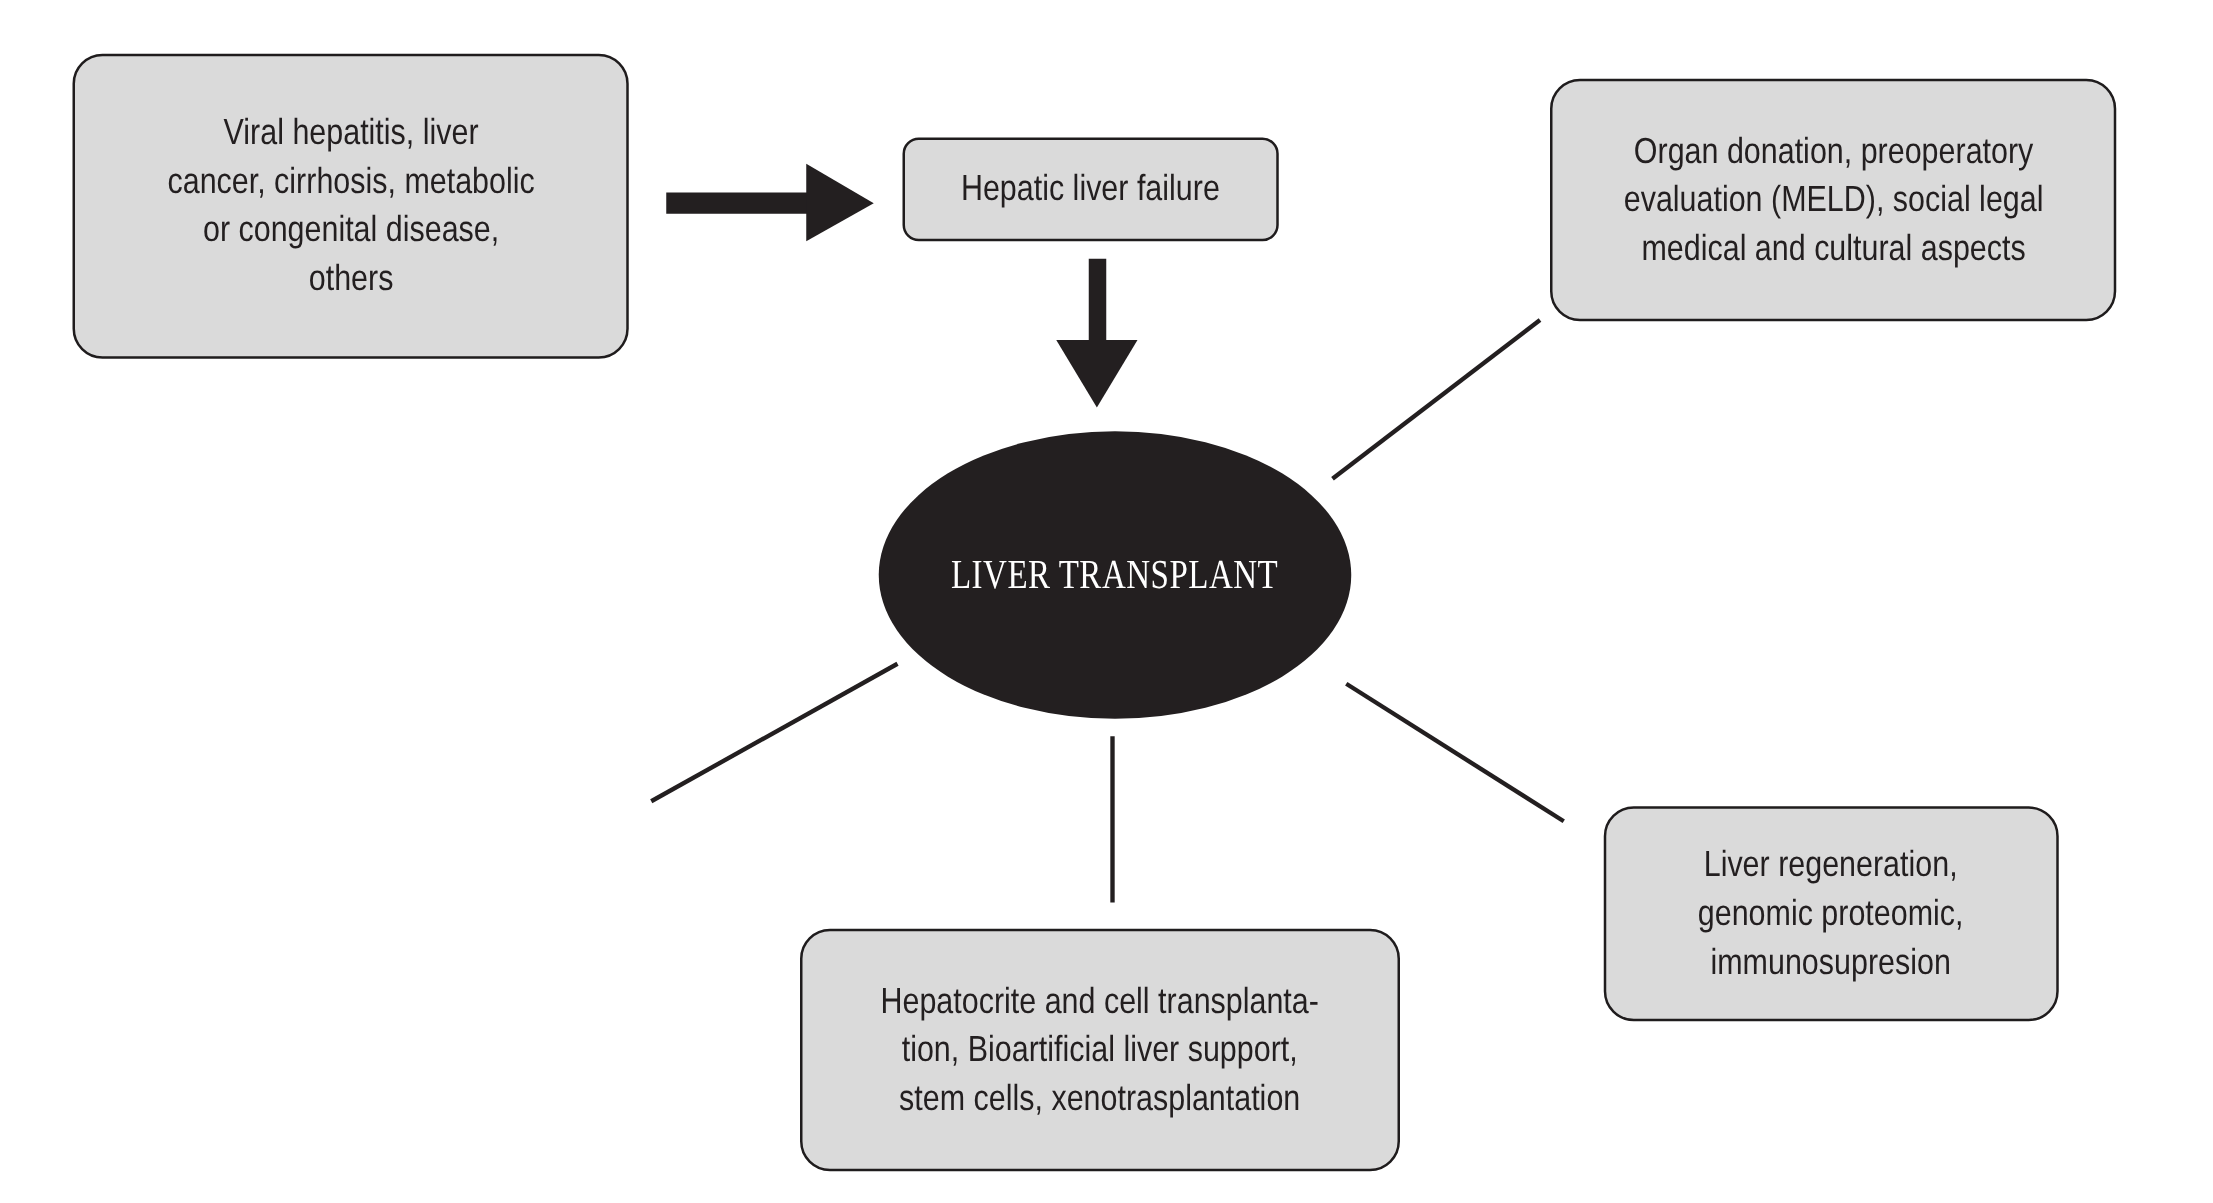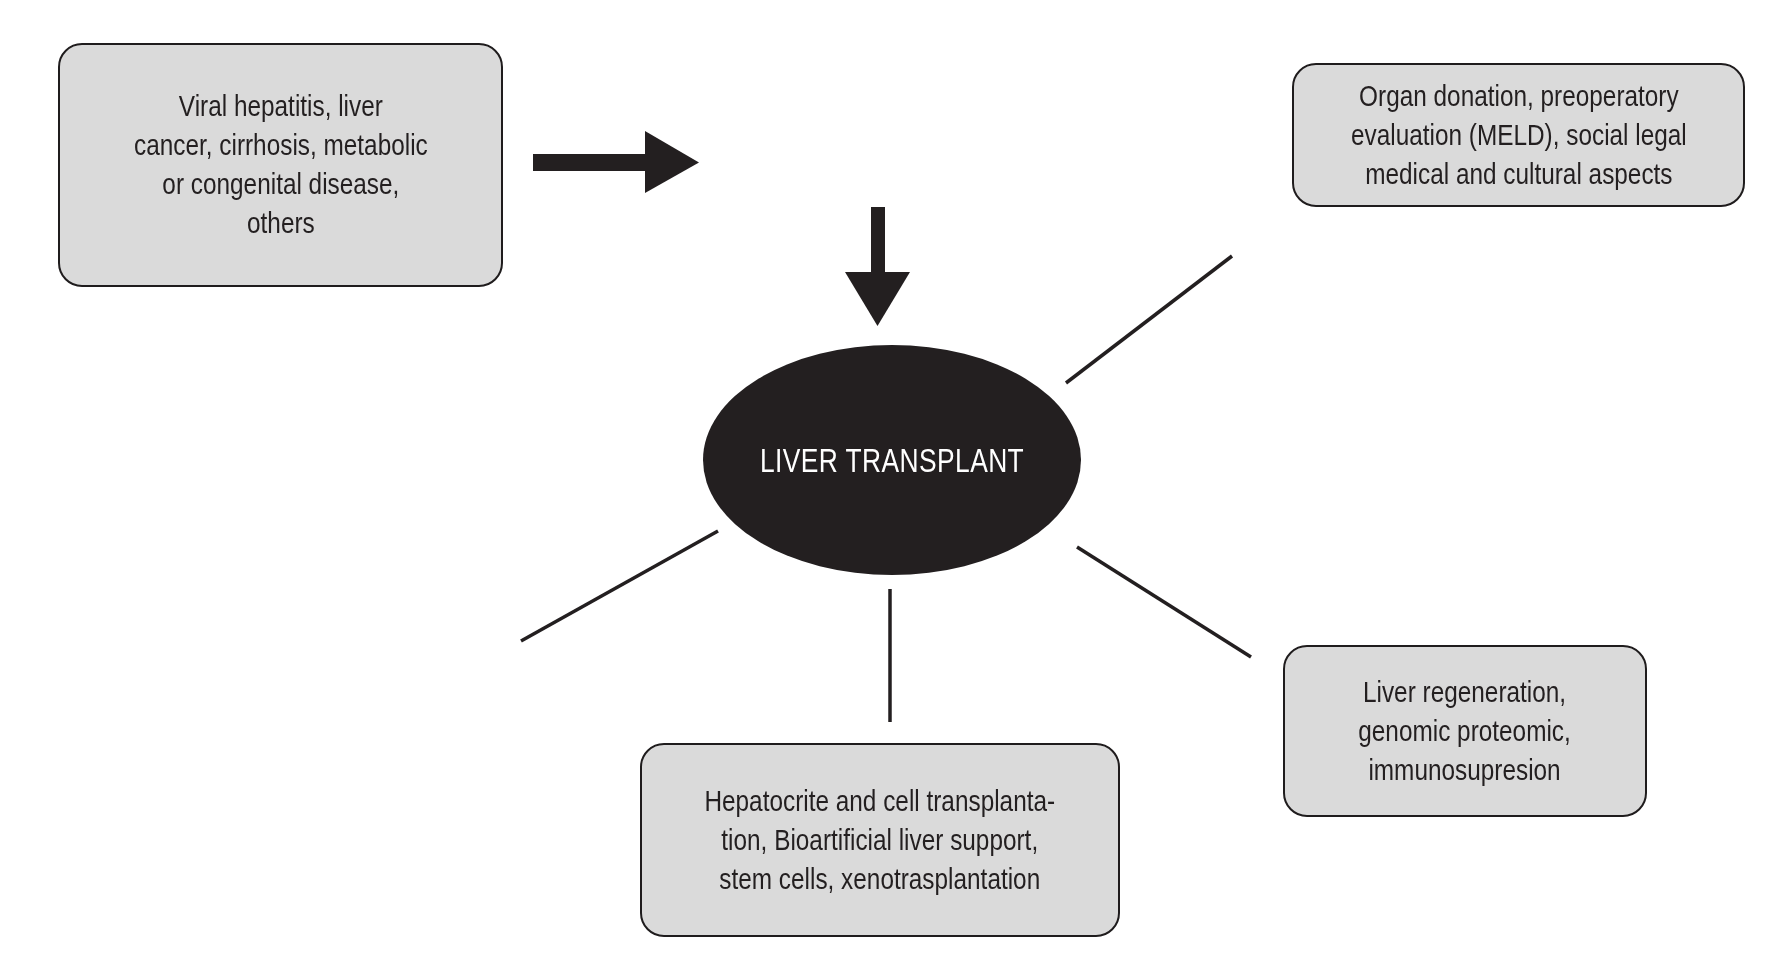--- a/index.html
+++ b/index.html
@@ -40,35 +40,36 @@
     color: #231f20;
     font-size: 29px;
     line-height: 39px;
     font-weight: 400;
   }
   .box .txt div {
     white-space: nowrap;
   }
   .box-causes   { left: 58px;   top: 43px;  width: 445px; height: 244px; }
   .box-failure  { left: 722px;  top: 110px; width: 301px; height: 83px; border-radius: 13px; }
-  .box-organ    { left: 1292px; top: 63px;  width: 453px; height: 144px; }
+  .box-organ    { left: 1240px; top: 63px;  width: 453px; height: 194px; }
   .box-split    { left: 58px;   top: 647px; width: 449px; height: 193px; }
   .box-hepato   { left: 640px;  top: 743px; width: 480px; height: 194px; }
   .box-regen    { left: 1283px; top: 645px; width: 364px; height: 172px; }
   .ellipse {
     position: absolute;
     left: 703px;
     top: 345px;
     width: 378px;
     height: 230px;
     background: #231f20;
     border-radius: 50%;
     display: flex;
     align-items: center;
     justify-content: center;
+    font-family: Liberation Serif, serif;
   }
   .ellipse .txt {
     transform: scaleX(0.80);
     color: #ffffff;
     font-size: 33px;
     line-height: 33px;
     white-space: nowrap;
     letter-spacing: 0.5px;
   }
 </style>
@@ -97,20 +98,25 @@
 
   <div class="box box-causes">
     <div class="txt">
       <div>Viral hepatitis, liver</div>
       <div>cancer, cirrhosis, metabolic</div>
       <div>or congenital disease,</div>
       <div>others</div>
     </div>
   </div>
 
+  <div class="box box-failure">
+    <div class="txt">
+      <div>Hepatic liver failure</div>
+    </div>
+  </div>
 
   <div class="box box-organ">
     <div class="txt">
       <div>Organ donation, preoperatory</div>
       <div>evaluation (MELD), social legal</div>
       <div>medical and cultural aspects</div>
     </div>
   </div>
 
   <div class="ellipse">

